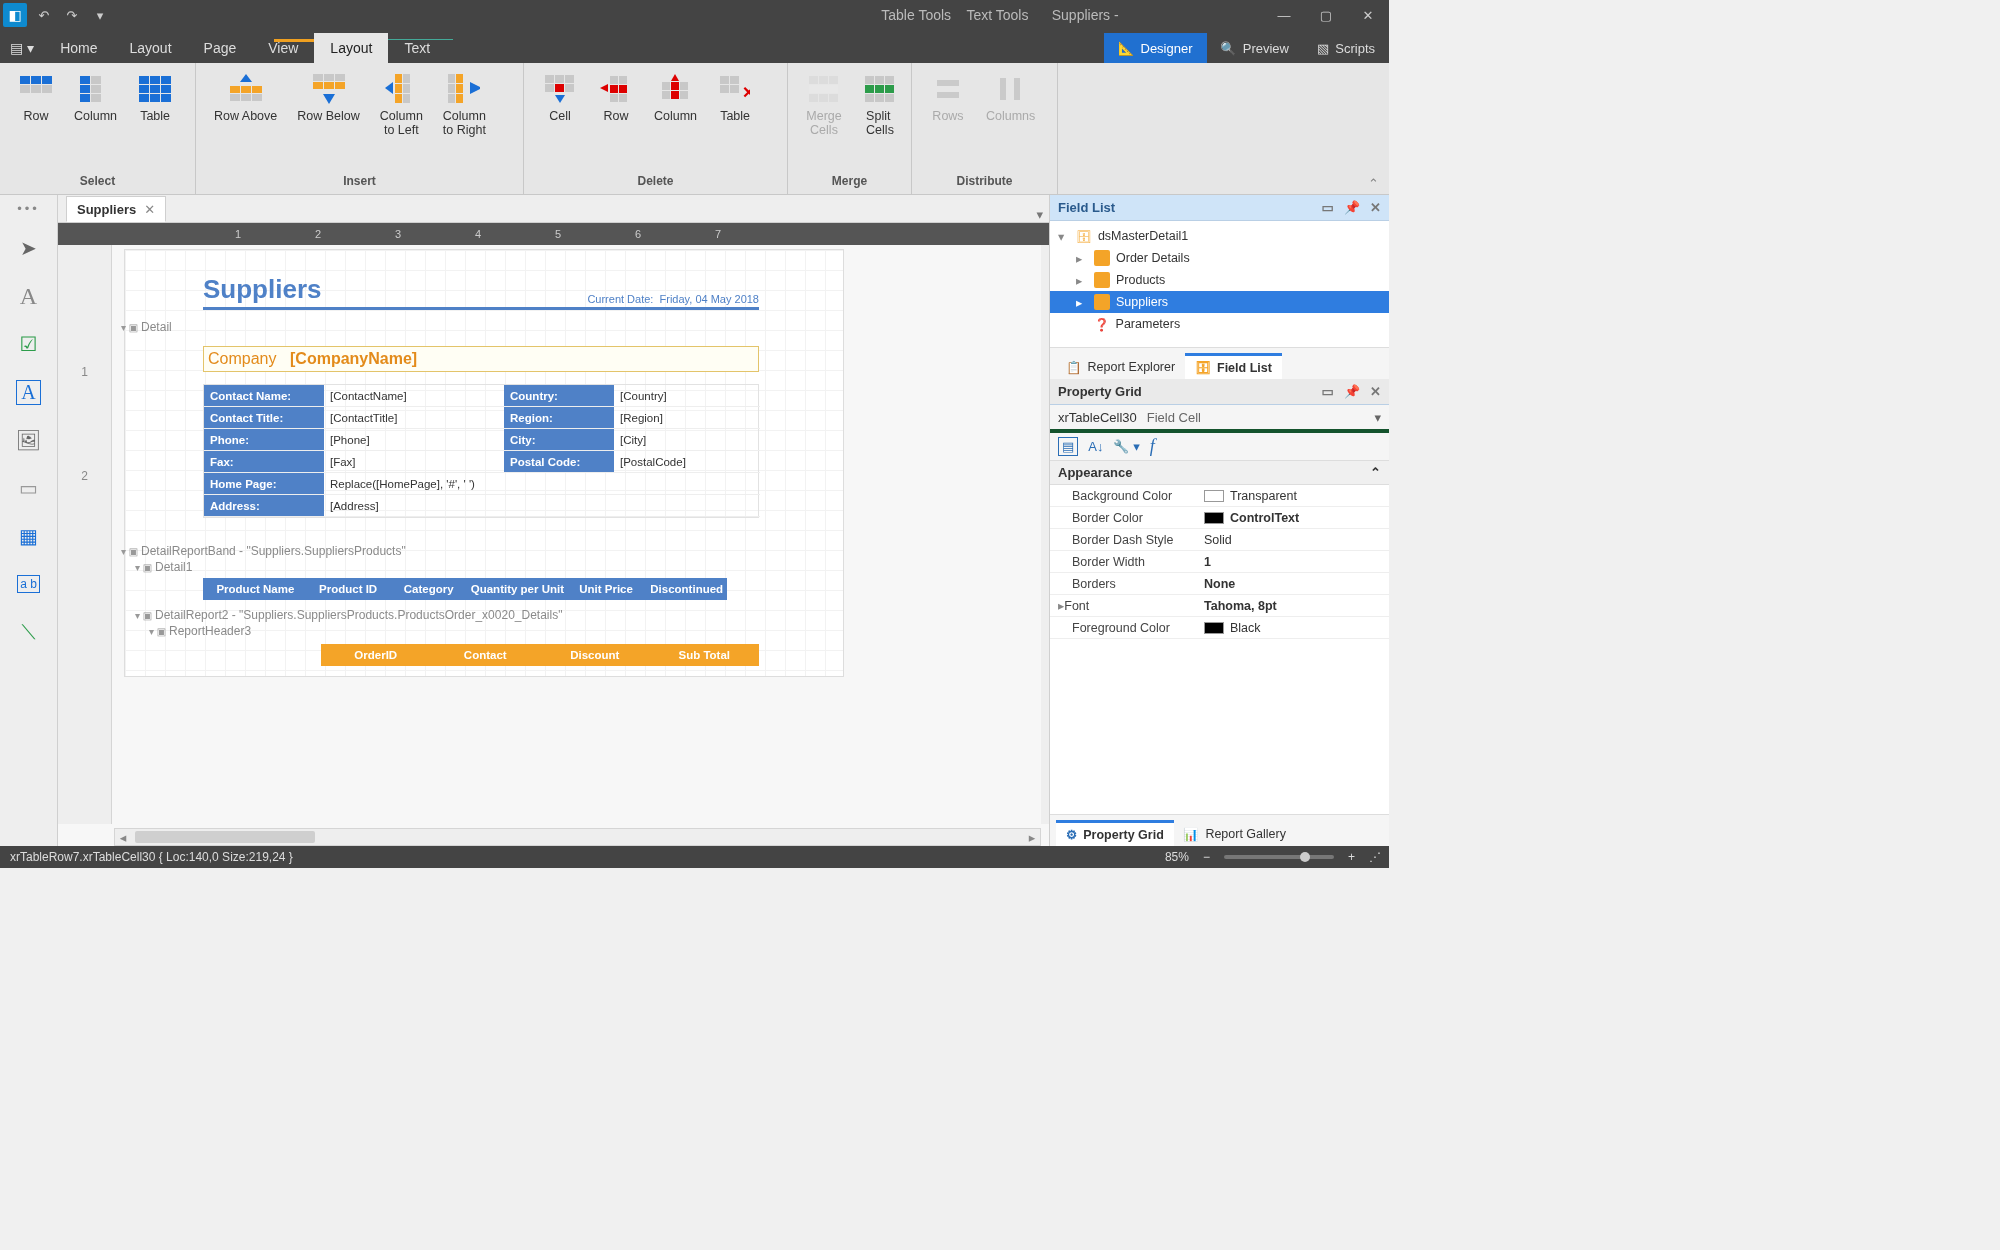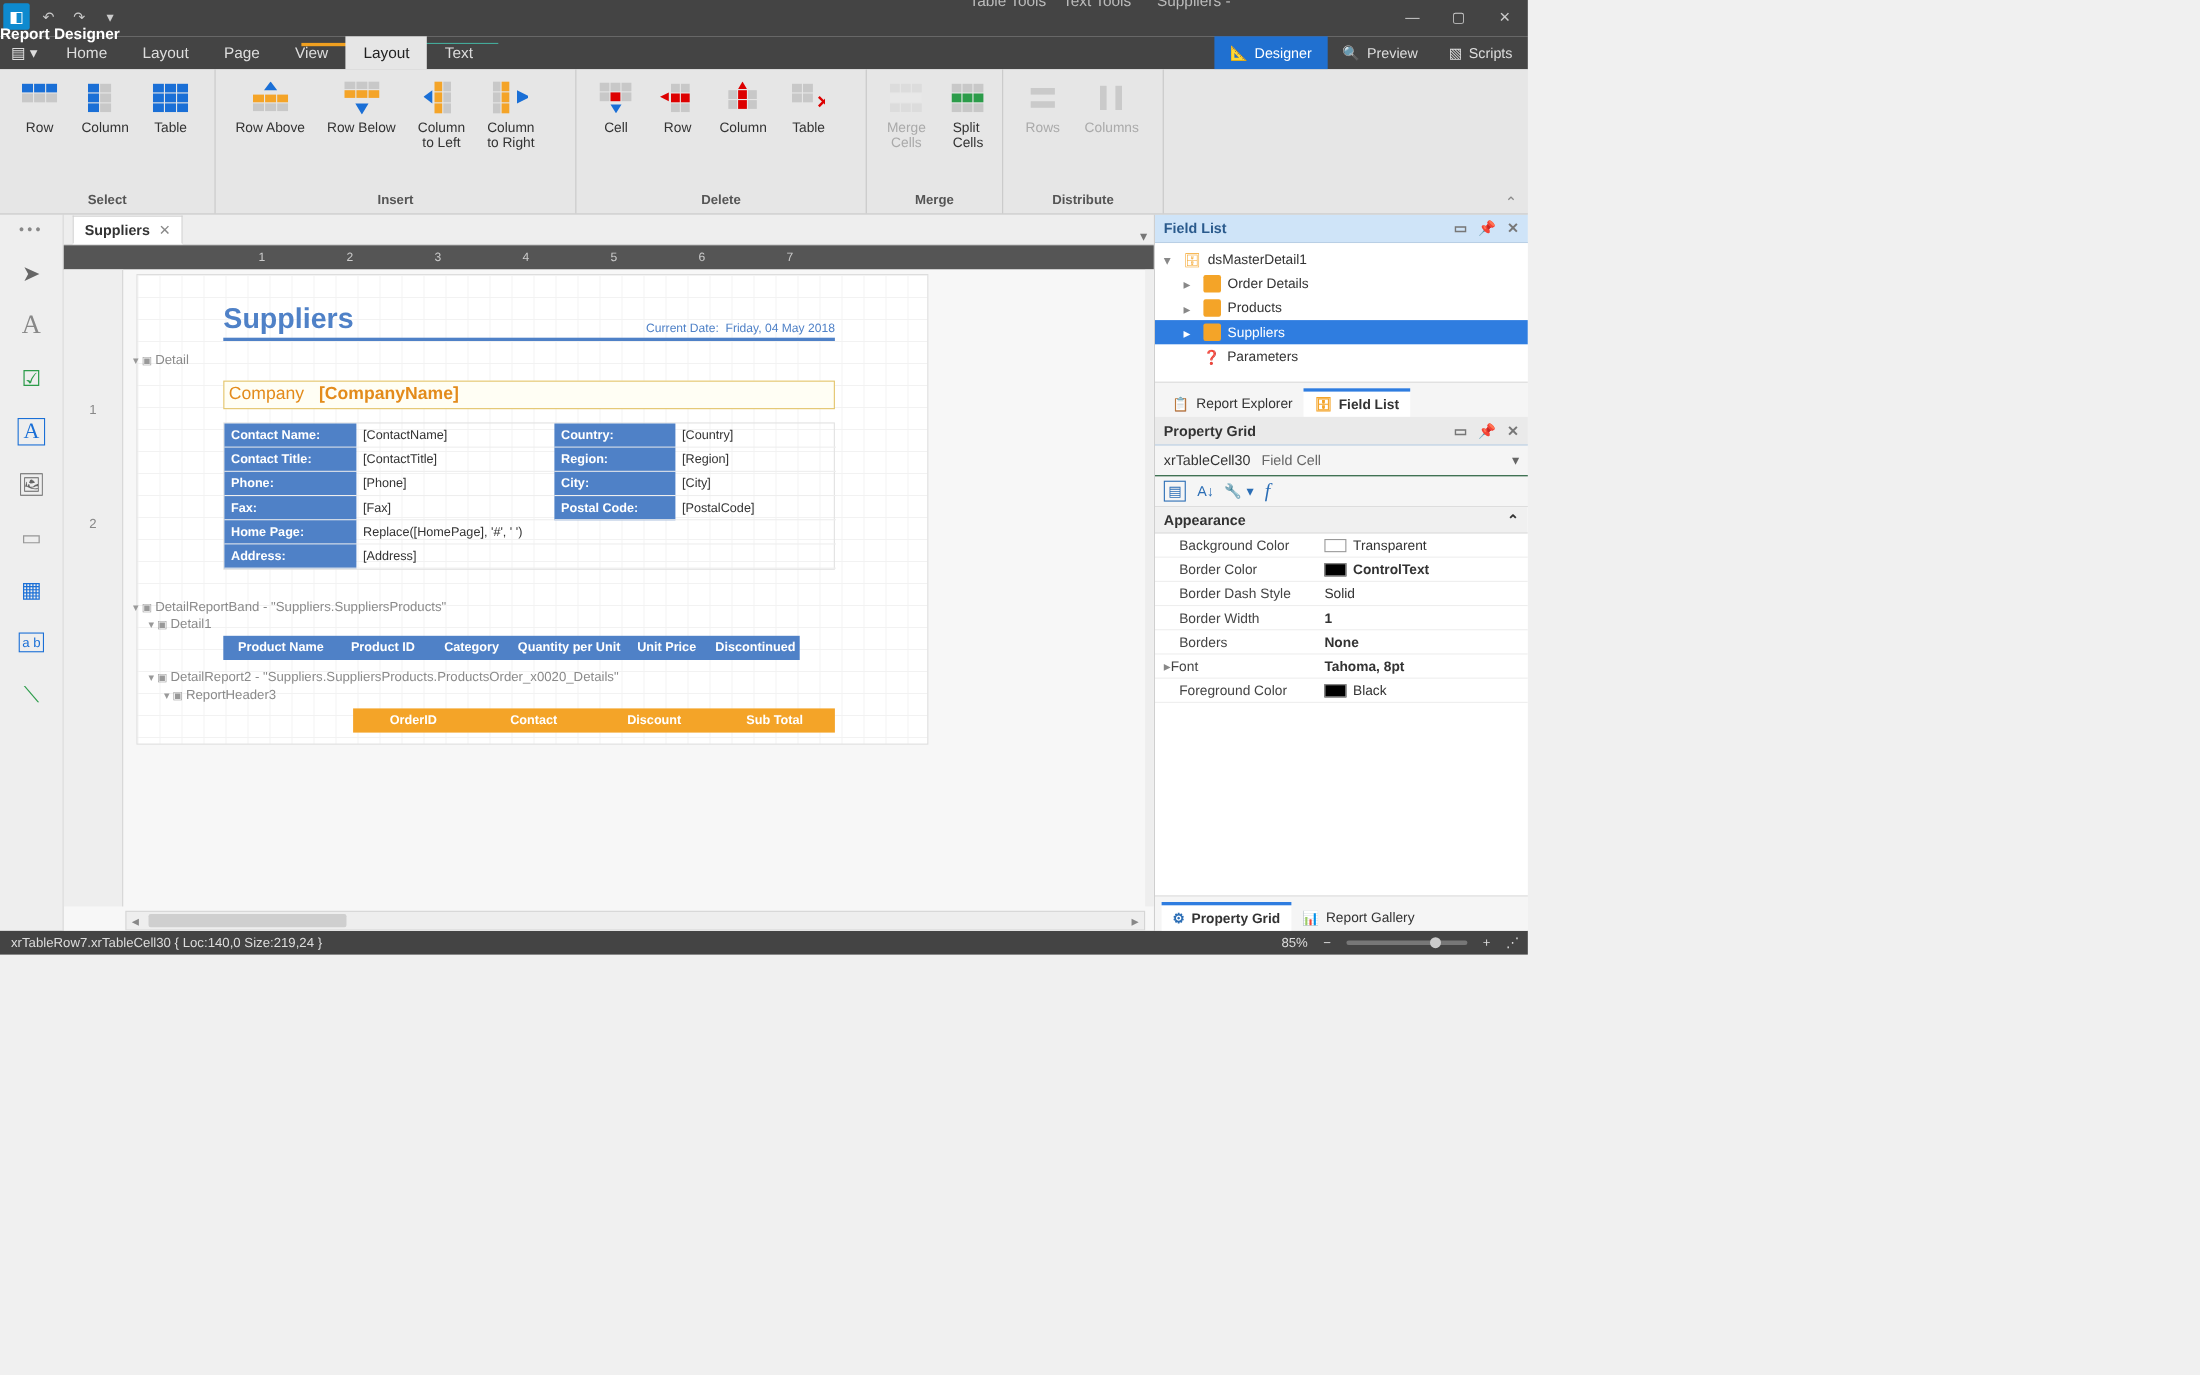--- a/index.html
+++ b/index.html
@@ -69,21 +69,21 @@
 .pane-hd .tools{margin-left:auto;display:flex;gap:10px;color:#777}
 .tree{background:#fff;flex:0 0 126px;overflow:auto;padding:4px 0}
 .tnode{height:22px;display:flex;align-items:center;gap:6px;padding:0 8px;font-size:12.5px;cursor:pointer}
 .tnode .exp{color:#888;width:12px}
 .tnode .ico-t{width:16px;height:16px;background:#f4a428;display:inline-block;border-radius:2px}
 .tnode.sel{background:#2f7de0;color:#fff}
 .subtabs{height:32px;border-top:1px solid #ddd;display:flex;align-items:end;padding-left:6px;background:#f5f5f5}
 .subtab{display:flex;align-items:center;gap:6px;height:26px;padding:0 10px;cursor:pointer;font-size:12.5px;border-top:2px solid transparent}
 .subtab.active{border-top:3px solid #2f7de0;background:#fff;font-weight:600}
 .pgrid{flex:1;display:flex;flex-direction:column;min-height:0}
-.pgrid .objrow{height:28px;display:flex;align-items:center;padding:0 8px;border-bottom:1px solid #14532d;gap:10px;font-size:13px}
+.pgrid .objrow{height:28px;display:flex;align-items:center;padding:0 8px;border-bottom:4px solid #14532d;gap:10px;font-size:13px}
 .pgrid .objrow .drop{margin-left:auto;color:#666}
 .pg-toolbar{height:28px;border-bottom:1px solid #ddd;display:flex;align-items:center;gap:10px;padding:0 8px;color:#2a6db5}
 .pg-body{flex:1;overflow:auto;background:#fff}
 .pg-cat{height:24px;background:#f0f0f0;font-weight:700;display:flex;align-items:center;padding:0 8px;font-size:13px;justify-content:space-between;border-bottom:1px solid #ddd}
 .pg-row{display:grid;grid-template-columns:150px 1fr;height:22px;font-size:12.5px;border-bottom:1px solid #eee}
 .pg-row .k{padding-left:22px;display:flex;align-items:center;color:#444}
 .pg-row .v{display:flex;align-items:center;gap:6px;padding-left:4px}
 .pg-row .v.bold{font-weight:700}
 .swatch{width:20px;height:12px;border:1px solid #999;display:inline-block}
 .status{height:22px;background:#444;color:#ddd;display:flex;align-items:center;padding:0 10px;font-size:12px;gap:14px}
@@ -97,21 +97,21 @@
 
 <div class="titlebar">
   <div class="app-box">◧</div>
   <div class="qabtn">↶</div>
   <div class="qabtn">↷</div>
   <div class="qabtn">▾</div>
   <div class="title-center">
     <span>Table Tools</span>&nbsp;&nbsp;&nbsp;
     <span>Text Tools</span>&nbsp;&nbsp;&nbsp;&nbsp;&nbsp;
     <span>Suppliers</span>
-    <span> - </span><span class="main">Report Designer</span>
+    <span> - </span>
   </div>
   <div class="title-spacer"></div>
   <div class="winbtn">—</div>
   <div class="winbtn">▢</div>
   <div class="winbtn">✕</div>
 </div>
 <div class="tooltab-border"><span class="tt-orange"></span><span class="tt-teal"></span></div>
 
 <div class="menubar">
   <div class="menu-item" style="padding:0 10px">▤ ▾</div>

